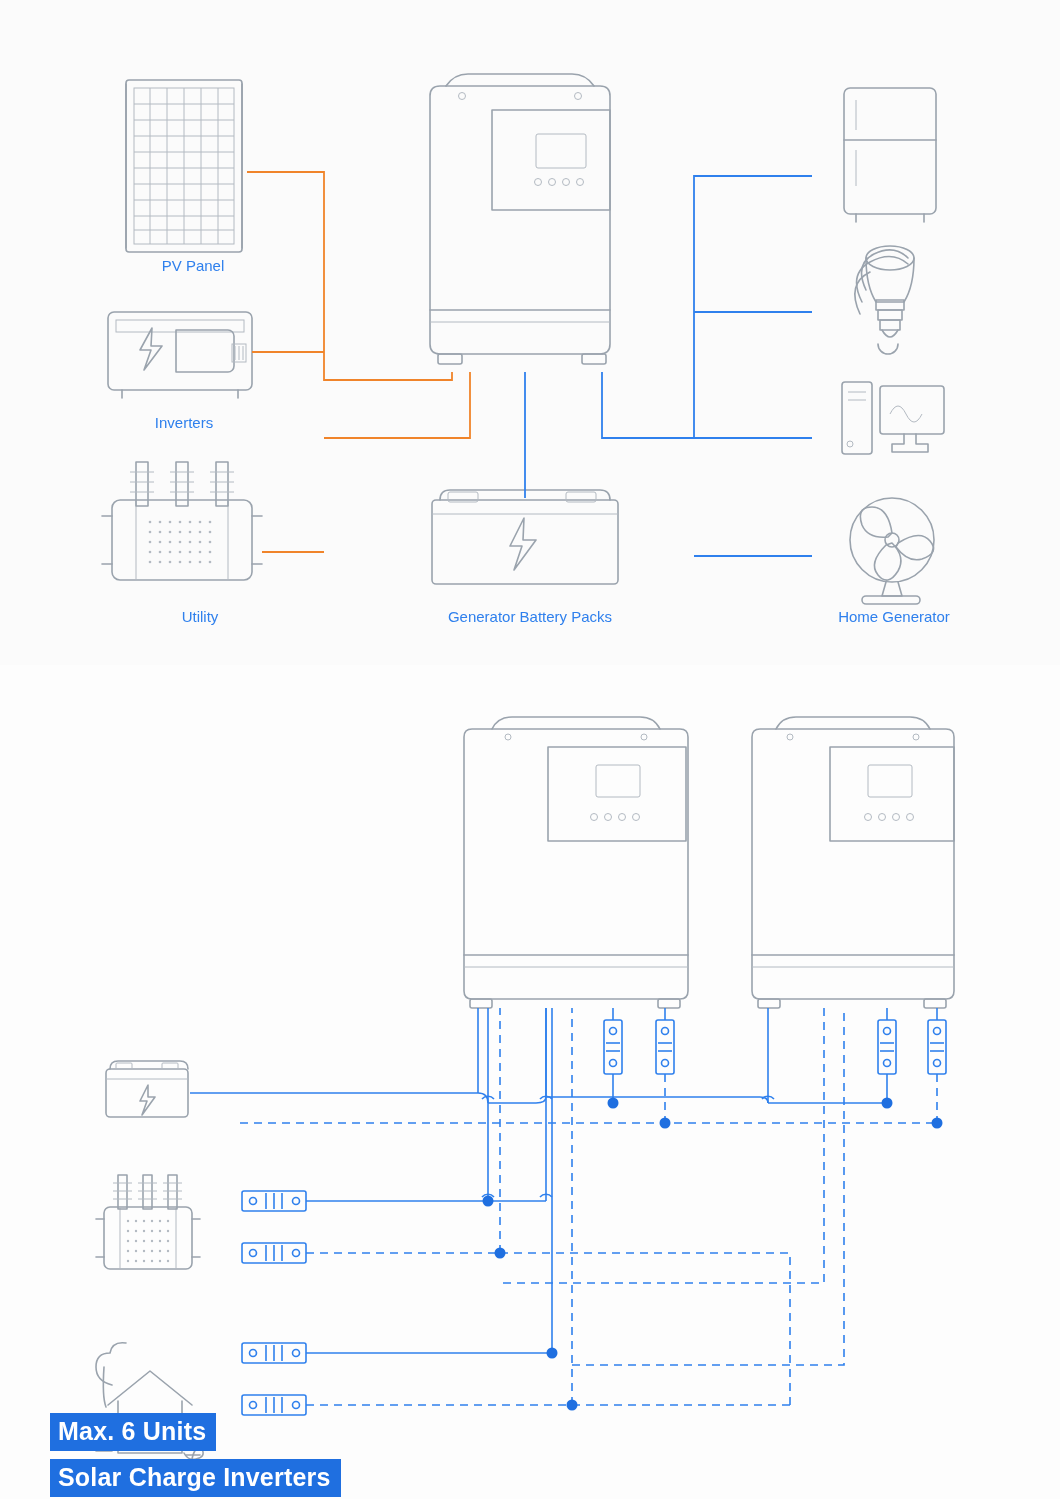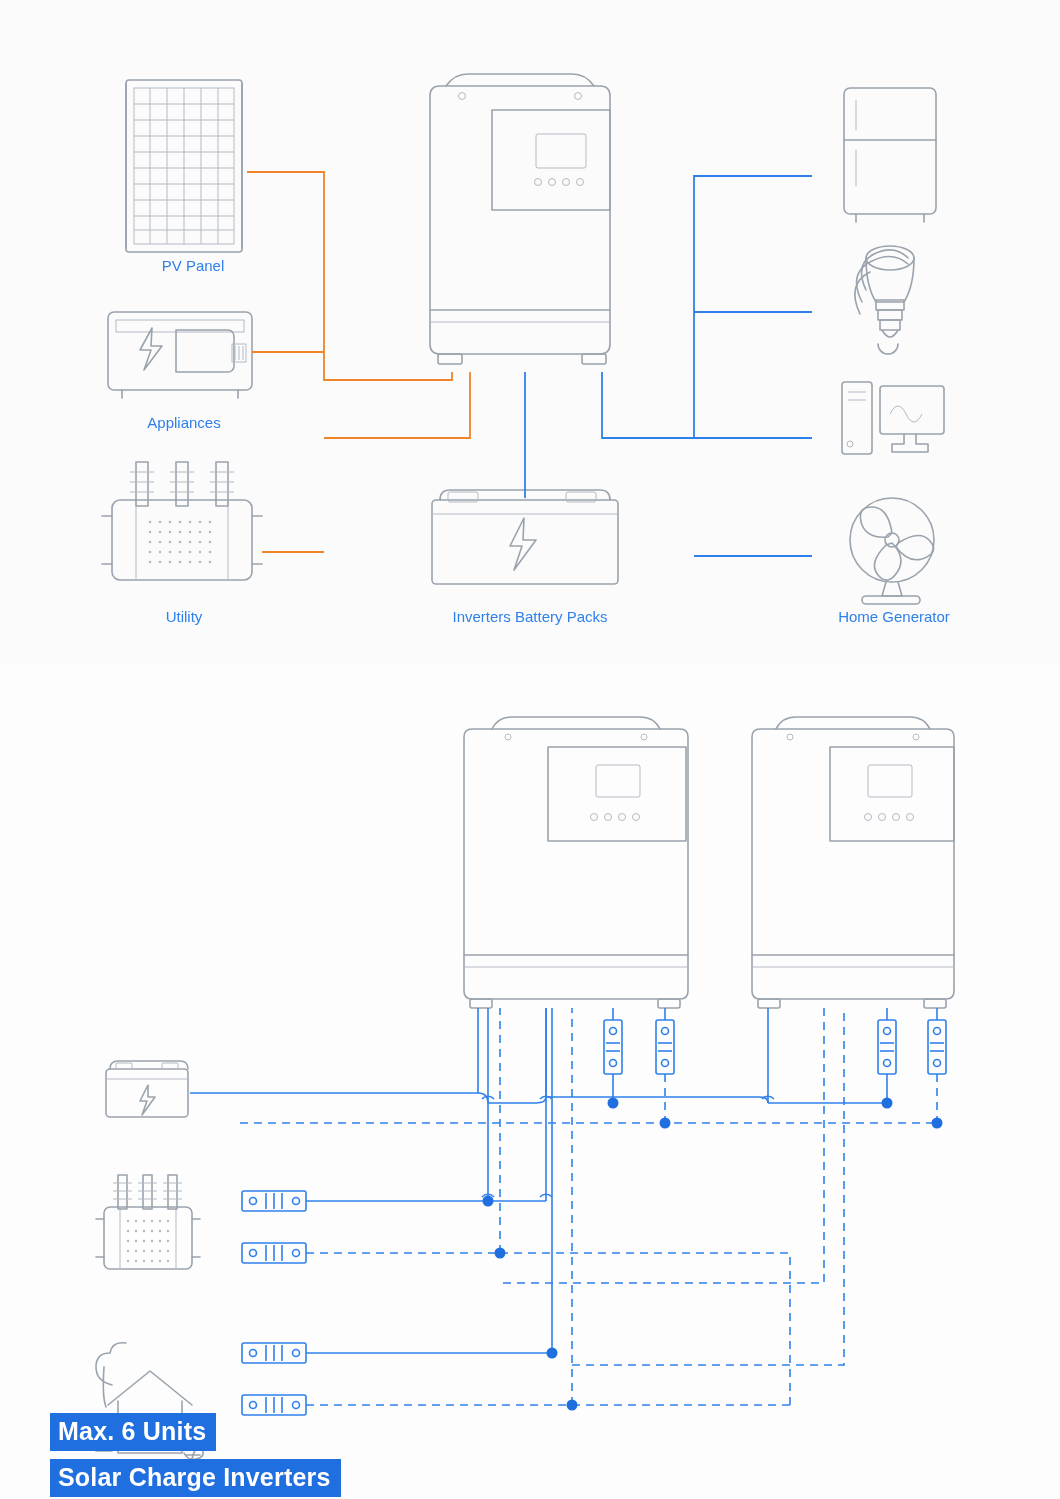--- a/index.html
+++ b/index.html
@@ -223,23 +223,23 @@
     <g>
       <path class="blue" d="M525 372 V498"></path>
       <path class="blue" d="M602 372 V438 H694 V176 H812"></path>
       <path class="blue" d="M694 312 H812"></path>
       <path class="blue" d="M694 438 H812"></path>
       <path class="blue" d="M694 556 H812"></path>
     </g>
   </svg>
 
   <div class="lbl center" style="left:184px;top:257px;margin-left:9px;">PV Panel</div>
-  <div class="lbl center" style="left:184px;top:414px;">Appliances</div>
-  <div class="lbl center" style="left:184px;top:608px;text-align:center;">Utility</div>
-  <div class="lbl center" style="left:530px;top:608px;">Inverters Battery Packs</div>
+  <div class="lbl center" style="left:184px;top:414px;">Inverters</div>
+  <div class="lbl center" style="left:200px;top:608px;text-align:center;">Utility</div>
+  <div class="lbl center" style="left:530px;top:608px;">Generator Battery Packs</div>
   <div class="lbl center" style="left:894px;top:608px;">Home Generator</div>
 </div>
 
 <div class="divider"></div>
 
 <div class="panel" id="panel-bottom">
   <svg width="1060" height="819" viewBox="0 0 1060 819">
     <defs>
       <style>
         .g2{fill:none;stroke:#9aa3ad;stroke-width:1.6;stroke-linejoin:round;stroke-linecap:round;}

